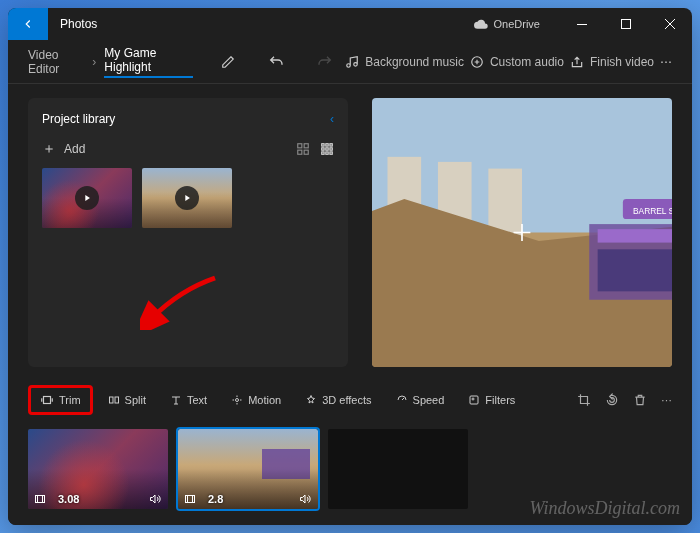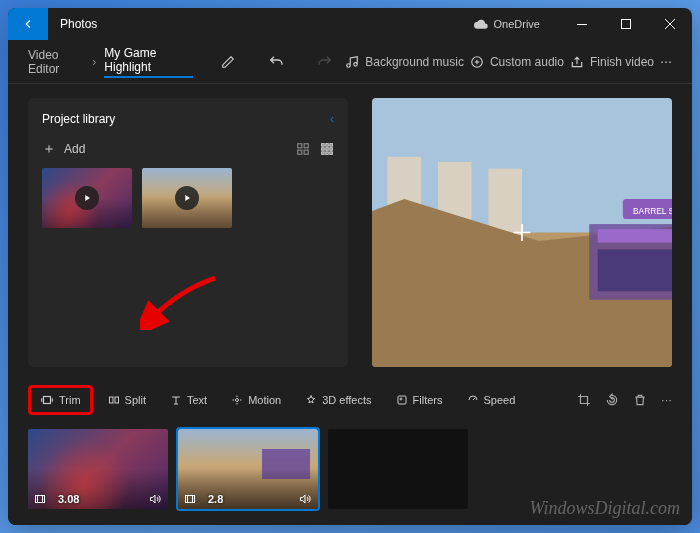--- a/index.html
+++ b/index.html
@@ -242,30 +242,30 @@
         <span>Motion</span>
       </div>
       <div class="tl-btn">
         <svg width="12" height="12" viewBox="0 0 24 24" fill="none" stroke="#ccc" stroke-width="2">
             <path d="M12 3l2 5 5 1-4 4 1 5-4-3-4 3 1-5-4-4 5-1z"></path>
           </svg>
         <span>3D effects</span>
       </div>
       <div class="tl-btn">
         <svg width="12" height="12" viewBox="0 0 24 24" fill="none" stroke="#ccc" stroke-width="2">
+            <path d="M4 12a8 8 0 0116 0M12 12l4-4"></path>
+          </svg>
+        <span>Speed</span>
+      </div>
+      <div class="tl-btn">
+        <svg width="12" height="12" viewBox="0 0 24 24" fill="none" stroke="#ccc" stroke-width="2">
             <rect x="4" y="4" width="16" height="16" rx="2"></rect>
             <circle cx="10" cy="10" r="2"></circle>
           </svg>
         <span>Filters</span>
-      </div>
-      <div class="tl-btn">
-        <svg width="12" height="12" viewBox="0 0 24 24" fill="none" stroke="#ccc" stroke-width="2">
-            <path d="M4 12a8 8 0 0116 0M12 12l4-4"></path>
-          </svg>
-        <span>Speed</span>
       </div>
       <div class="tl-right">
         <span>
             <svg width="14" height="14" viewBox="0 0 24 24" fill="none" stroke="#aaa" stroke-width="2">
               <path d="M6 2v16h16M2 6h16v16"></path>
             </svg>
           </span>
         <span>
             <svg width="14" height="14" viewBox="0 0 24 24" fill="none" stroke="#aaa" stroke-width="2">
               <path d="M4 12a8 8 0 108-8V2L8 6l4 4V8a4 4 0 11-4 4"></path>

